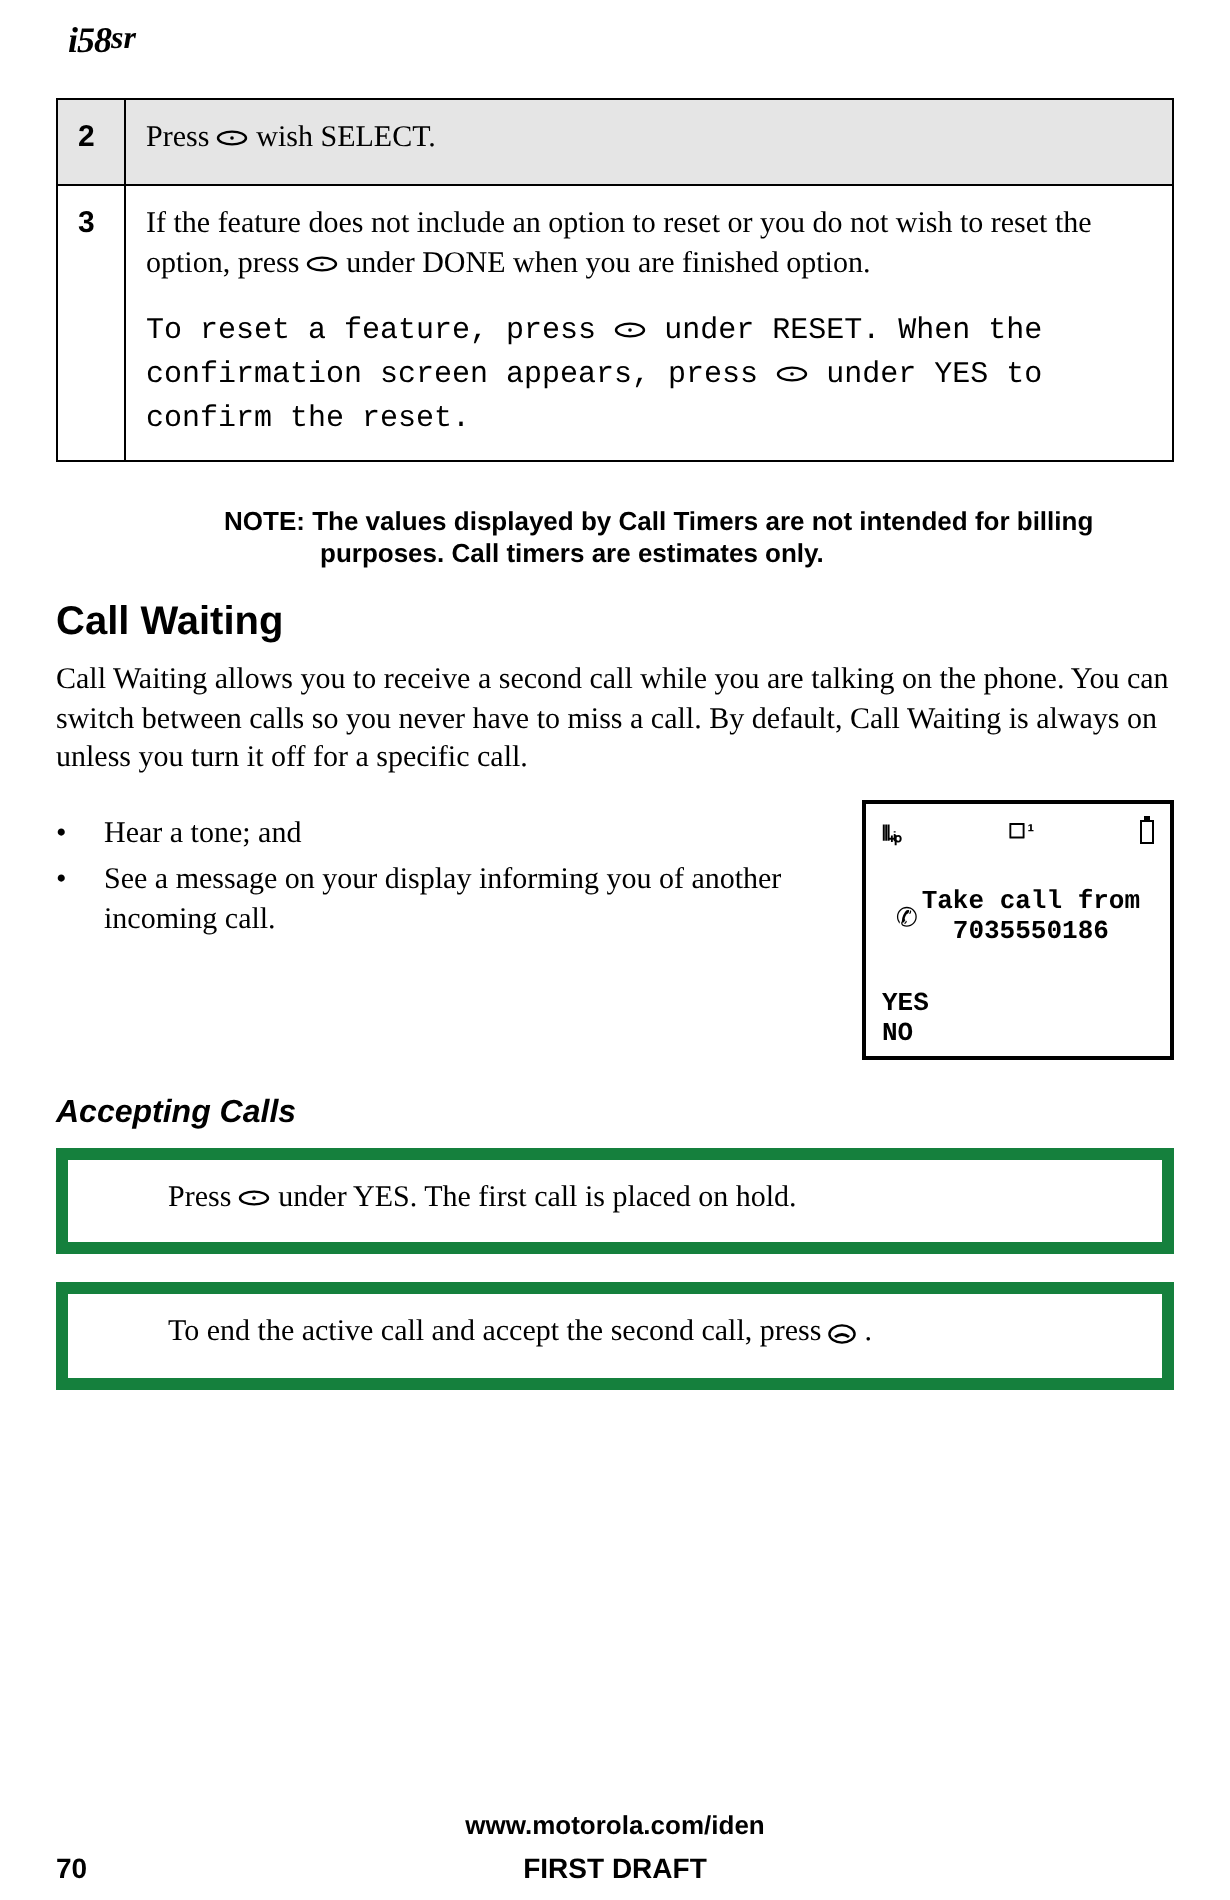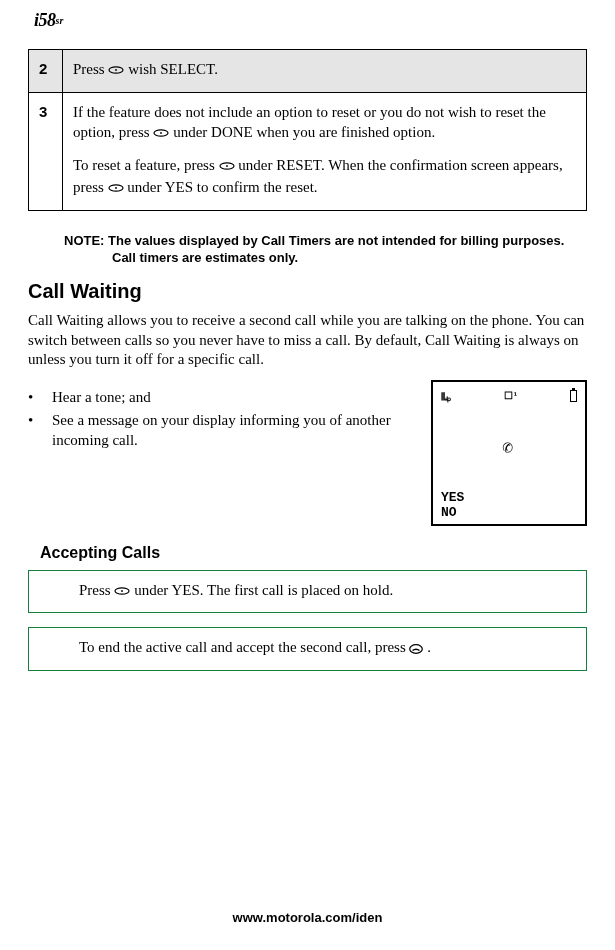--- a/index.html
+++ b/index.html
@@ -13,52 +13,52 @@
       position: relative;
       padding: 10px 28px 0 28px;
     }
     .logo {
       font-weight: bold;
       font-style: italic;
       font-size: 18px;
       padding-left: 6px;
     }
     .logo .model { letter-spacing: -0.5px; }
-    .logo .suffix { font-size: 10px; vertical-align: 2px; }
+    .logo .suffix { font-size: 16px; vertical-align: 2px; }
     .step-table { width: 100%; border-collapse: collapse; margin-top: 18px; border: 1px solid #000; }
     .step-table tr.grey { background: #e5e5e5; }
     .step-table td { padding: 10px 10px 10px 10px; vertical-align: top; border: 1px solid #000; }
     .step-num { font-weight: bold; font-family: Arial, Helvetica, sans-serif; width: 34px; text-align: left; }
     .step-body { line-height: 1.32; }
-    .step-body p + p { margin-top: 12px; }
+    .step-body p + p { margin-top: 12px; font-family: Liberation Mono, monospace; }
     .key { display: inline-block; vertical-align: -2px; }
     .note { margin: 22px 0 14px 36px; font-family: Arial, Helvetica, sans-serif; font-size: 13px; font-weight: bold; line-height: 1.28; }
     .note .label { display: inline; }
     .note .body { display: inline; }
-    .note-wrap { padding-left: 48px; text-indent: -48px; }
+    .note-wrap { padding-left: 48px; text-indent: -48px; margin-left: 48px; }
     h2 { font-family: Arial, Helvetica, sans-serif; font-size: 20px; font-weight: bold; margin: 4px 0 8px 0; }
     .para { line-height: 1.3; margin-bottom: 10px; }
     .two-col { display: flex; align-items: flex-start; }
     .col-text { flex: 1; padding-right: 10px; }
     ul.bullets { list-style: none; margin-top: 8px; }
     ul.bullets li { display: flex; line-height: 1.3; margin-bottom: 4px; }
     ul.bullets li .dot { width: 24px; flex: 0 0 24px; }
-    .phone-screen { border: 2px solid #000; width: 156px; height: 146px; padding: 6px 6px 2px 6px; font-family: "Courier New", monospace; display: flex; flex-direction: column; justify-content: space-between; }
+    .phone-screen { border: 2px solid #000; width: 156px; height: 130px; padding: 6px 6px 2px 6px; font-family: "Courier New", monospace; display: flex; flex-direction: column; justify-content: space-between; }
     .ps-top { display: flex; justify-content: space-between; align-items: center; height: 16px; padding: 0 2px; }
     .sig { font-family: Arial, sans-serif; font-size: 10px; letter-spacing: -1px; font-weight: bold; }
     .bat { display: inline-block; width: 7px; height: 12px; border: 1px solid #000; position: relative; }
     .bat::before { content: ""; position: absolute; top: -3px; left: 1px; width: 3px; height: 2px; background: #000; }
     .ps-mid { text-align: center; display: flex; align-items: center; justify-content: center; flex: 1; }
     .ps-mid .hand { font-size: 18px; margin-right: 2px; }
     .ps-mid .take-wrap { font-weight: bold; font-size: 13px; line-height: 1.1; }
     .ps-bot { display: flex; justify-content: space-between; font-weight: bold; font-size: 13px; padding: 0 2px 2px 2px; flex-direction: column; }
-    h3 { font-family: Arial, Helvetica, sans-serif; font-size: 16px; font-weight: bold; margin: 18px 0 8px 12px; }
-    .box-table { width: 100%; border-collapse: collapse; margin-bottom: 14px; border: 1px solid #15803d; padding-left: 28px; }
+    h3 { font-family: Arial, Helvetica, sans-serif; font-size: 16px; font-weight: bold; margin: 18px 0 8px 0; font-style: italic; }
+    .box-table { width: 100%; border-collapse: collapse; margin-bottom: 14px; border: 6px solid #15803d; padding-left: 28px; }
     .box-table td { padding: 10px 10px 10px 50px; line-height: 1.3; }
-    .footer { position: absolute; bottom: 19px; left: 28px; right: 28px; }
+    .footer { position: absolute; bottom: 8px; left: 28px; right: 28px; }
     .footer .url { text-align: center; font-family: Arial, Helvetica, sans-serif; font-weight: bold; font-size: 13px; margin-bottom: 6px; }
     .footer .line { display: flex; justify-content: space-between; font-family: Arial, Helvetica, sans-serif; font-weight: bold; font-size: 14px; }
 
     
     svg.k { width: 16px; height: 12px; }
     svg.k .ell { fill: none; stroke: #000; stroke-width: 1.2; }
     svg.hang { width: 14px; height: 10px; }
   </style>
 </head>
 <body>
@@ -136,20 +136,24 @@
     </ul>
   </div>
   <div class="phone-screen">
     <div class="ps-top">
       <span class="sig">⫴₊ᵢₚ</span>
       <span class="sig">☐ ¹</span>
       <span class="bat"></span>
     </div>
     <div class="ps-mid">
       <span class="hand">✆</span>
+      <span class="take-wrap">
+        <span>Take call from</span><br>
+        <span>7035550186</span>
+      </span>
     </div>
     <div class="ps-bot">
       <span>YES</span>
       <span>NO</span>
     </div>
   </div>
 </div>
 
 <h3>Accepting Calls</h3>
 
@@ -178,13 +182,18 @@
               <path d="M3 6 Q7 3 11 6 L10 7 Q7 5 4 7 Z" fill="#000"></path>
             </svg></span>
     <span>.</span>
   </td>
       </tr>
 </tbody>
   </table>
 
 <div class="footer">
   <div class="url">www.motorola.com/iden</div>
+  <div class="line">
+    <span>70</span>
+    <span>FIRST DRAFT</span>
+    <span style="visibility:hidden">00</span>
+  </div>
 </div>
 
 </body></html>

